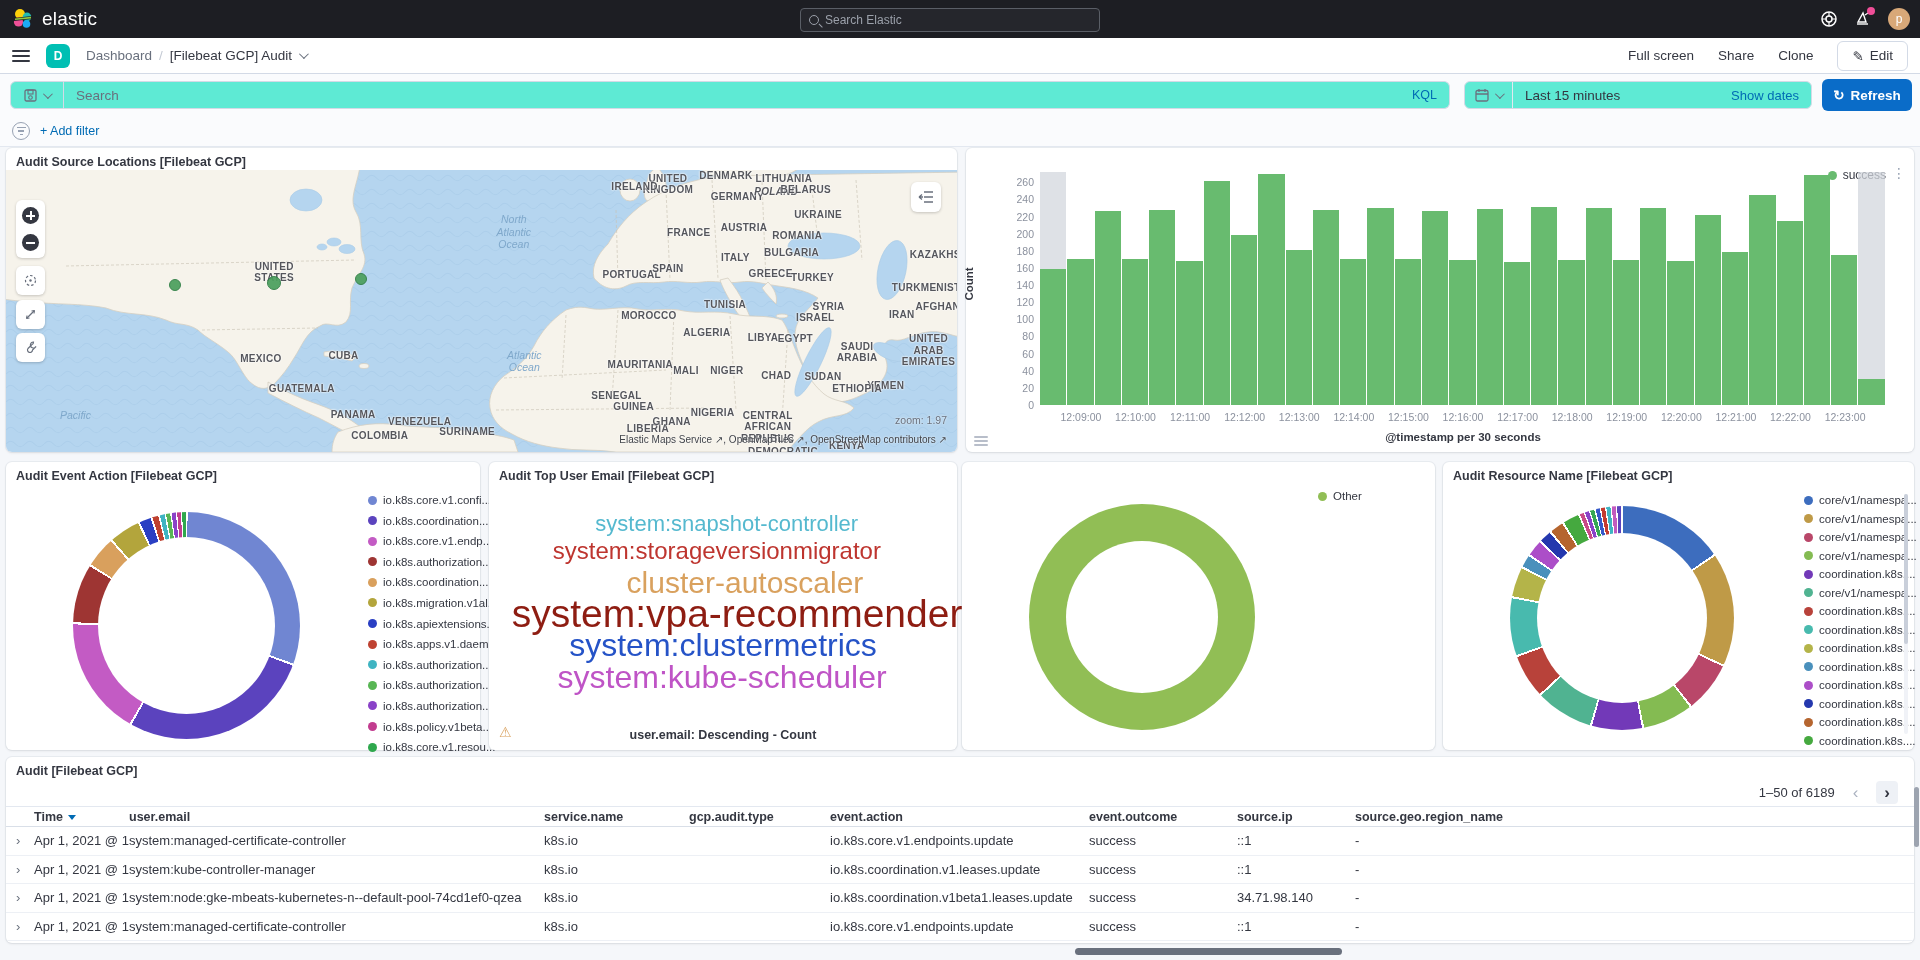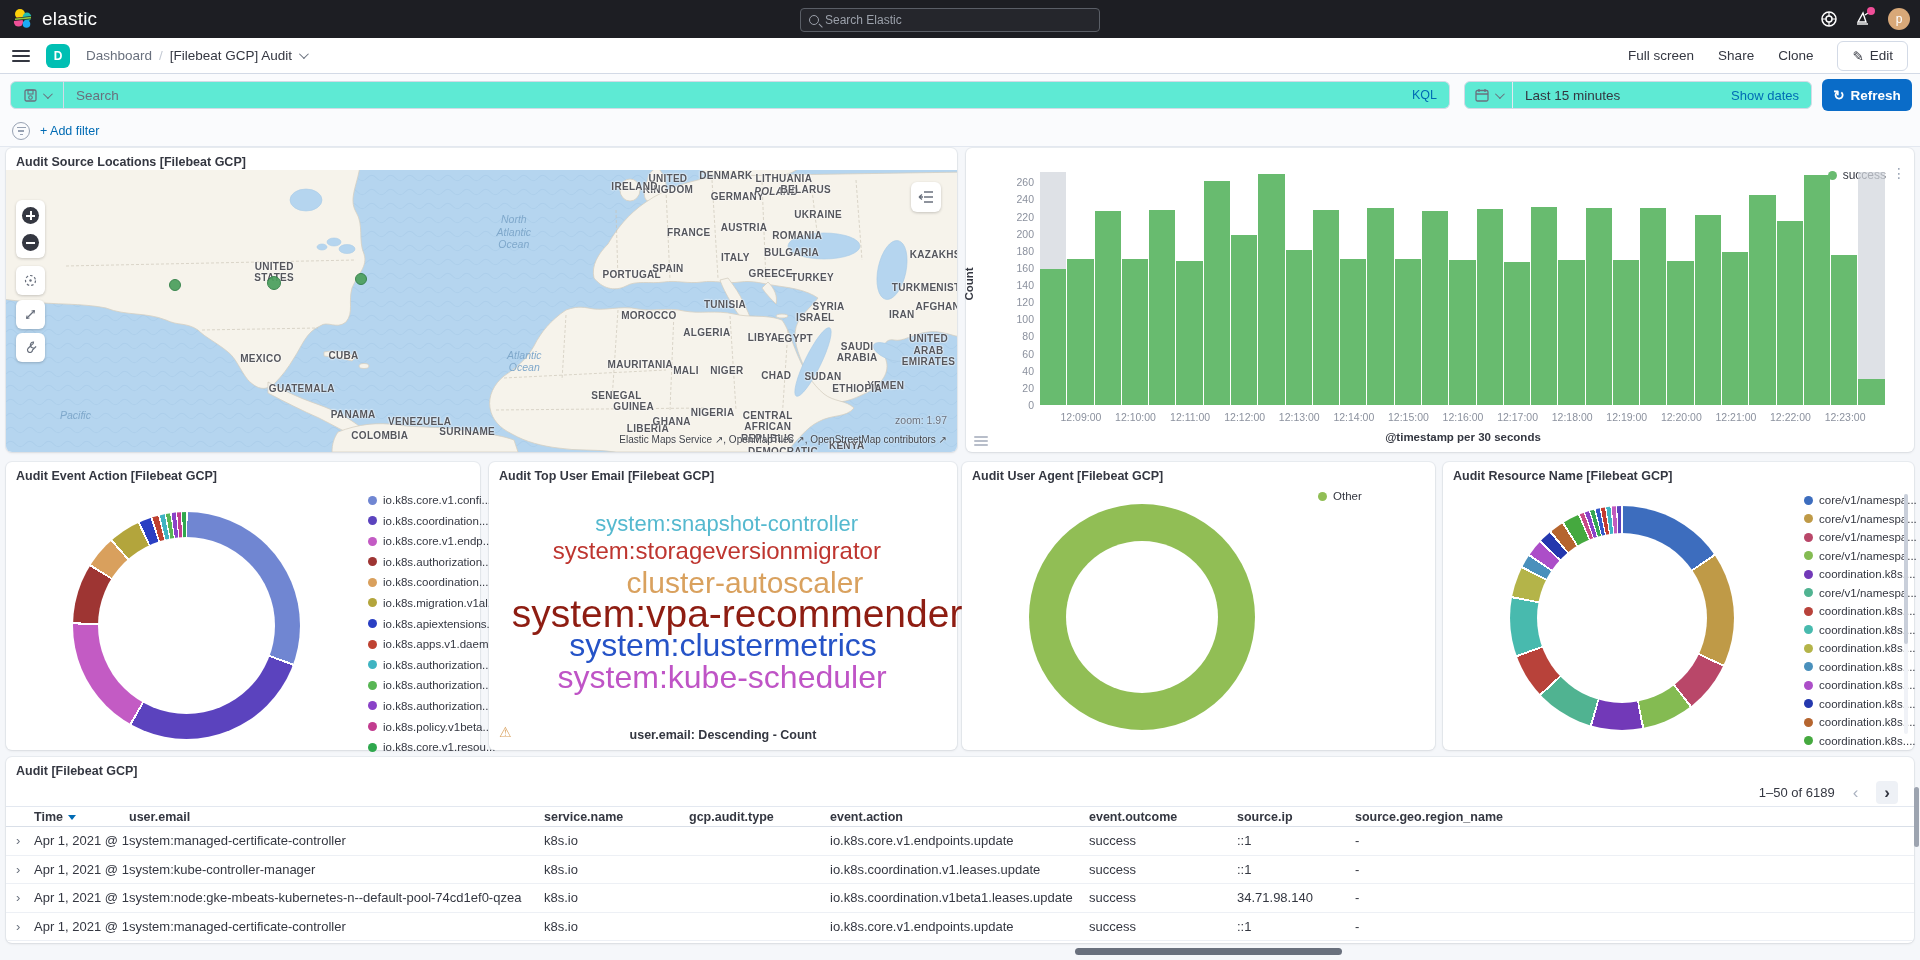--- a/index.html
+++ b/index.html
@@ -630,21 +630,20 @@
       <span class="word" style="left: 54.7%; top: 42%; font-size: 30px; color: rgb(217, 161, 94);">cluster-autoscaler</span>
       <span class="word" style="left: 53%; top: 52.5%; font-size: 39px; color: rgb(142, 29, 18);">system:vpa-recommender</span>
       <span class="word" style="left: 50%; top: 63.5%; font-size: 32px; color: rgb(37, 83, 199);">system:clustermetrics</span>
       <span class="word" style="left: 49.8%; top: 74.5%; font-size: 32px; color: rgb(191, 84, 198);">system:kube-scheduler</span>
     </div>
   <div id="tag-warn">⚠</div>
   <div id="tag-caption">user.email: Descending - Count</div>
 </div>
 
 <div class="panel" id="donut2-panel">
-  <div class="panel-title">Audit User Agent [Filebeat GCP]</div>
   <div class="donut" id="donut2" style="left: 67px; top: 42px; width: 226px; height: 226px; background: conic-gradient(rgb(255, 255, 255) 0deg, rgb(255, 255, 255) 0deg, rgb(145, 190, 85) 0deg, rgb(145, 190, 85) 360deg, rgb(255, 255, 255) 360deg, rgb(255, 255, 255) 360deg);">
     <div class="hole" style="inset:37px"></div>
   </div>
   <div class="legend" id="legend2" style="left:356px;top:28px;gap:8px">
       <div class="item">
         <span class="dot" style="background: rgb(145, 190, 85);"></span>
         <span>Other</span>
       </div>
     </div>
 </div>

